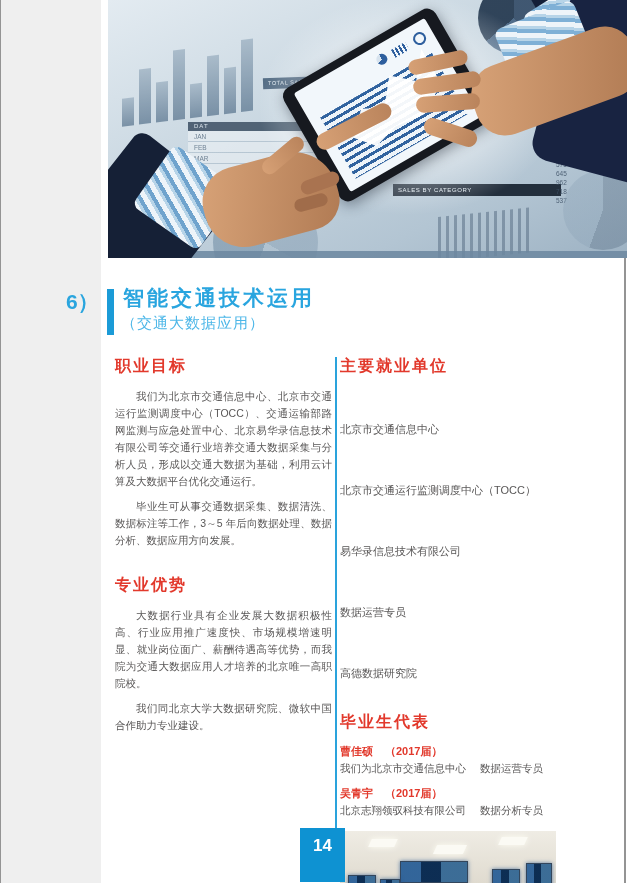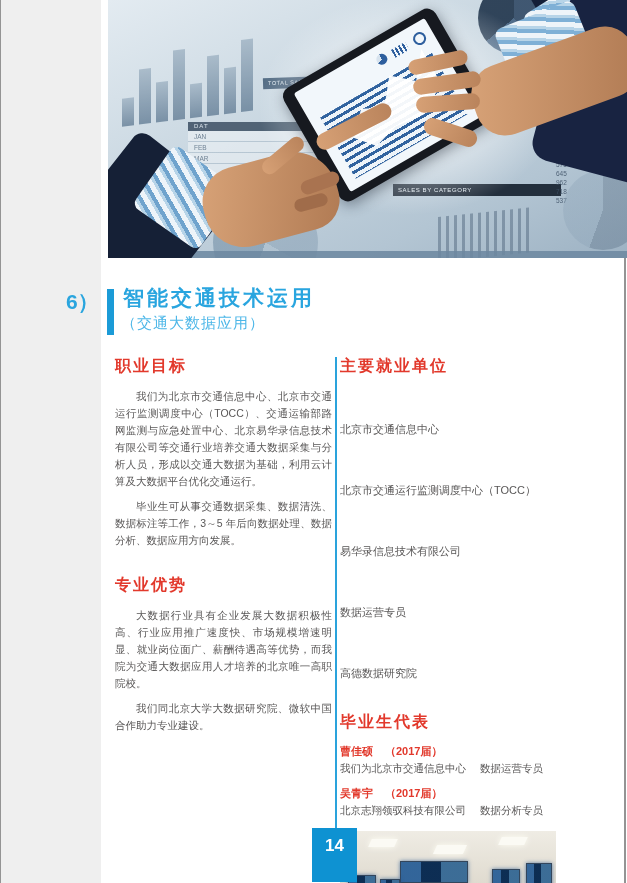--- a/index.html
+++ b/index.html
@@ -100,21 +100,21 @@
   .room{position:relative;margin-top:13px;width:216px;height:135px;overflow:hidden;
     background:linear-gradient(180deg,#efece4 0%,#ddd8cc 45%,#d5cfc2 62%,#efeae0 100%);}
   .light{position:absolute;background:#fbfaf4;box-shadow:0 0 6px #fffef5;transform:skewX(-25deg);}
   .screen-wall{position:absolute;background:#0b2a4d;border:1px solid #33465c;
     box-shadow:0 0 4px rgba(30,80,140,.7);background-image:linear-gradient(90deg,rgba(90,160,230,.5) 0 30%,rgba(20,60,110,.2) 30% 60%,rgba(120,190,240,.45) 60% 100%);}
   .table-ell{position:absolute;background:#d9bb97;border:1px solid #c2a176;border-radius:50%;}
   .chair{position:absolute;width:7px;height:11px;background:#a7abad;border-radius:3px;border:1px solid #8d9194;}
   .room-caption{margin-top:6px;width:216px;text-align:center;font-size:10.5px;color:#595757;}
 
   
-  .footer-box{position:absolute;left:312px;top:828px;width:45px;height:54px;background:#0e92d2;
+  .footer-box{position:absolute;left:300px;top:828px;width:45px;height:54px;background:#0e92d2;
     text-align:center;color:#ffffff;font-weight:bold;font-size:17px;padding-top:8px;box-sizing:border-box;}
 </style>
 </head>
 <body>
 
 <div>
   <div class="left-margin"></div>
   <div class="edge edge-left"></div>
   <div class="edge edge-right"></div>
 

